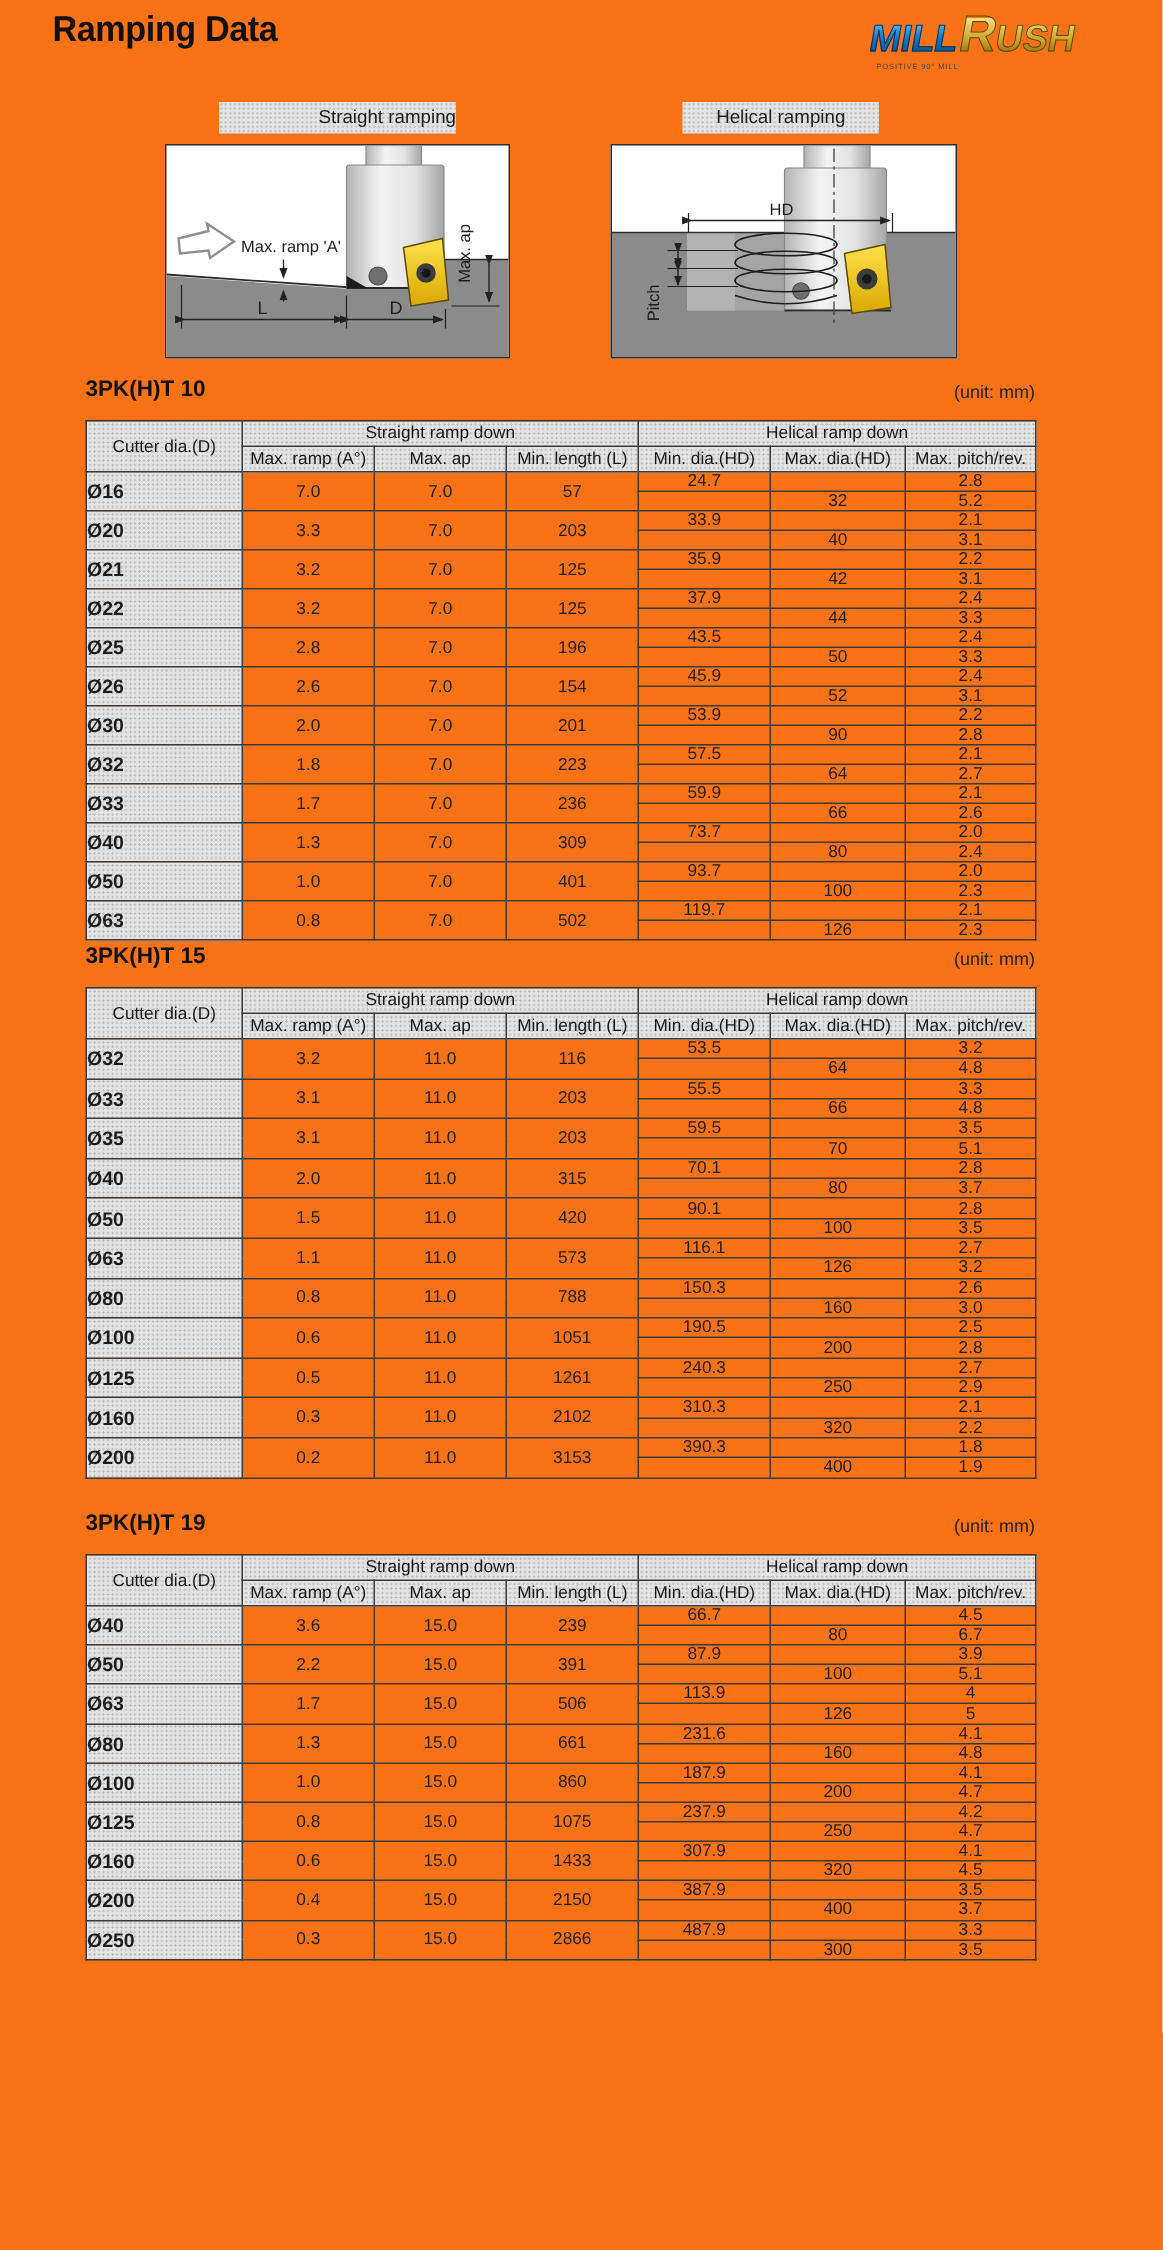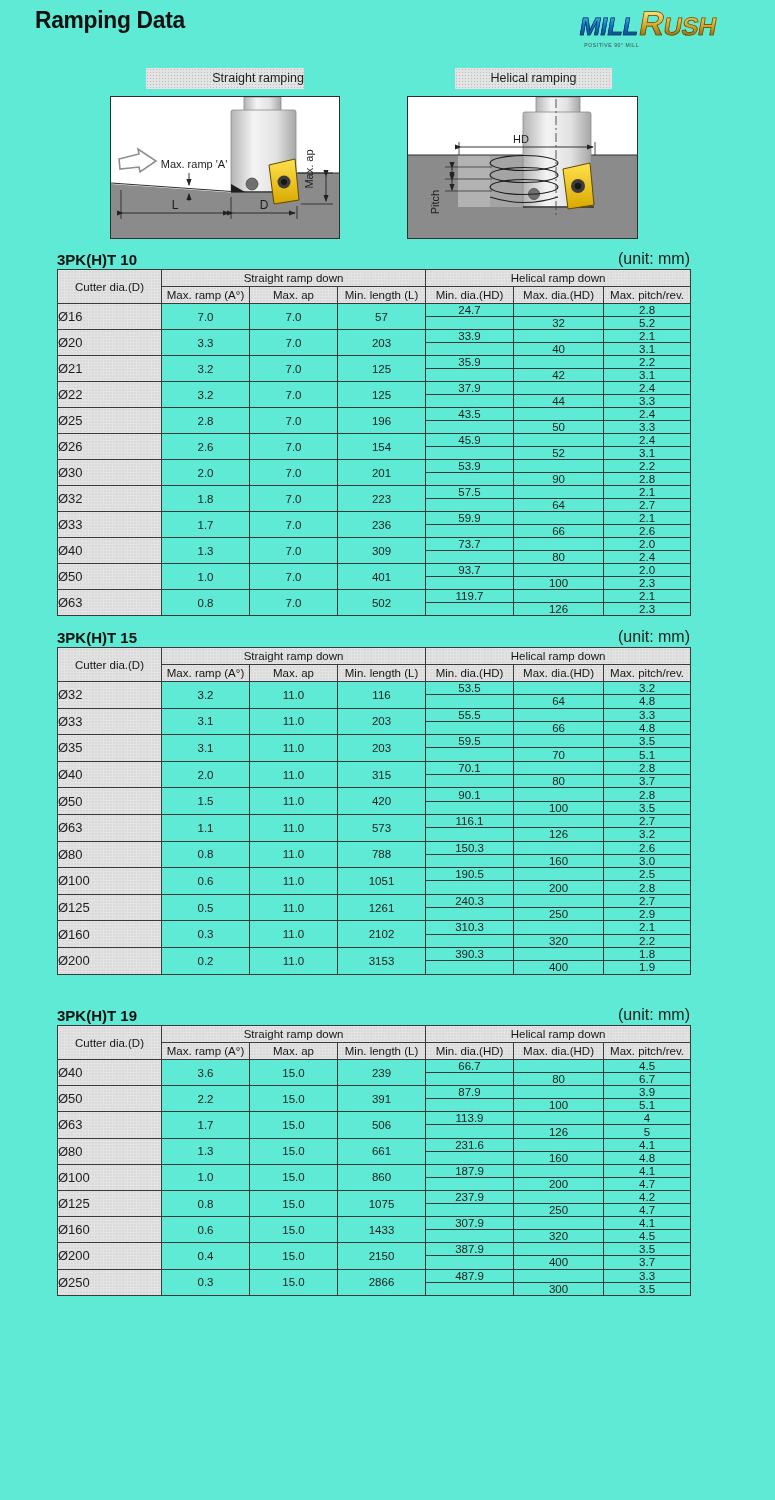--- a/index.html
+++ b/index.html
@@ -1,16 +1,16 @@
 <!DOCTYPE html>
 <html><head>
 <meta charset="utf-8">
 <style>
   html,body{margin:0;padding:0;background:#fff;}
-  #page{position:relative;width:775px;height:1500px;background:#5eead4;overflow:hidden;
+  #page{position:relative;width:775px;height:1500px;background:#f97316;overflow:hidden;
         font-family:"Liberation Sans",sans-serif;color:#1d1d1d;}
 
   
   .page-title{position:absolute;left:35px;top:6px;font-size:24px;font-weight:800;
               letter-spacing:-.3px;color:#101010;transform:scaleX(.95);transform-origin:left center;}
   .logo{position:absolute;right:58px;top:8px;text-align:left;}
   .logo-word{transform:skewX(-10deg);white-space:nowrap;line-height:30px;}
   .logo .mill{font-weight:900;font-size:25px;
       background:linear-gradient(180deg,#6ad0f5 0%,#1478c8 48%,#0a3f73 100%);
       -webkit-background-clip:text;background-clip:text;-webkit-text-fill-color:transparent;
@@ -24,38 +24,38 @@
 
   
   .stipple{background-color:#e3e3e3;
      background-image:radial-gradient(circle,#bdbdbd .7px,transparent .8px);
      background-size:3px 3px;}
 
   
   .diag-label{position:absolute;height:21px;line-height:21px;text-align:center;
       font-size:12.5px;color:#1d1d1d;}
   #label-straight{left:146px;top:68px;width:158px;text-align:right;}
-  #label-helical{left:455px;top:68px;width:157px;}
+  #label-helical{left:455px;top:68px;width:131px;}
   .diag-svg{position:absolute;top:96px;border:1px solid #2e2e2e;background:#fff;}
   #svg-straight{left:110px;}
   #svg-helical{left:407px;}
   svg text{font-family:"Liberation Sans",sans-serif;fill:#1d1d1d;}
 
   
   .tbl-block{position:absolute;left:57px;width:633px;}
   #block1{top:251px;--half:12.4px;}
   #block2{top:629px;--half:13.3px;}
   #block3{top:1007px;--half:13.1px;}
-  .tbl-head{display:flex;justify-content:space-between;align-items:flex-end;height:17px;margin-bottom:1px;}
+  .tbl-head{display:flex;justify-content:space-between;align-items:flex-end;height:17px;margin-bottom:12px;}
   .tbl-title{font-size:15px;font-weight:bold;color:#101010;}
-  .tbl-unit{font-size:16px;color:#1d1d1d;}
+  .tbl-unit{font-size:12px;color:#1d1d1d;}
   table.ramp{border-collapse:collapse;width:633px;table-layout:fixed;border:1.6px solid #101010;}
   table.ramp th,table.ramp td{border:1px solid #3a3a3a;padding:0;}
   table.ramp thead th{font-weight:normal;font-size:11.5px;height:16px;text-align:center;color:#161616;}
-  td.dia{font-size:13px;font-weight:normal;text-align:left;padding-left:8px;
+  td.dia{font-size:13px;font-weight:bold;text-align:left;padding-left:8px;
          border-top:1px solid #8f8f8f;margin-top:40px;}
   td.num{text-align:center;font-size:12px;color:#1d1d1d;}
   tr.halfrow{height:var(--half);}
   tr.halfrow td.num{font-size:11.5px;}
 </style>
 </head>
 <body>
 
 <div id="page">
 

